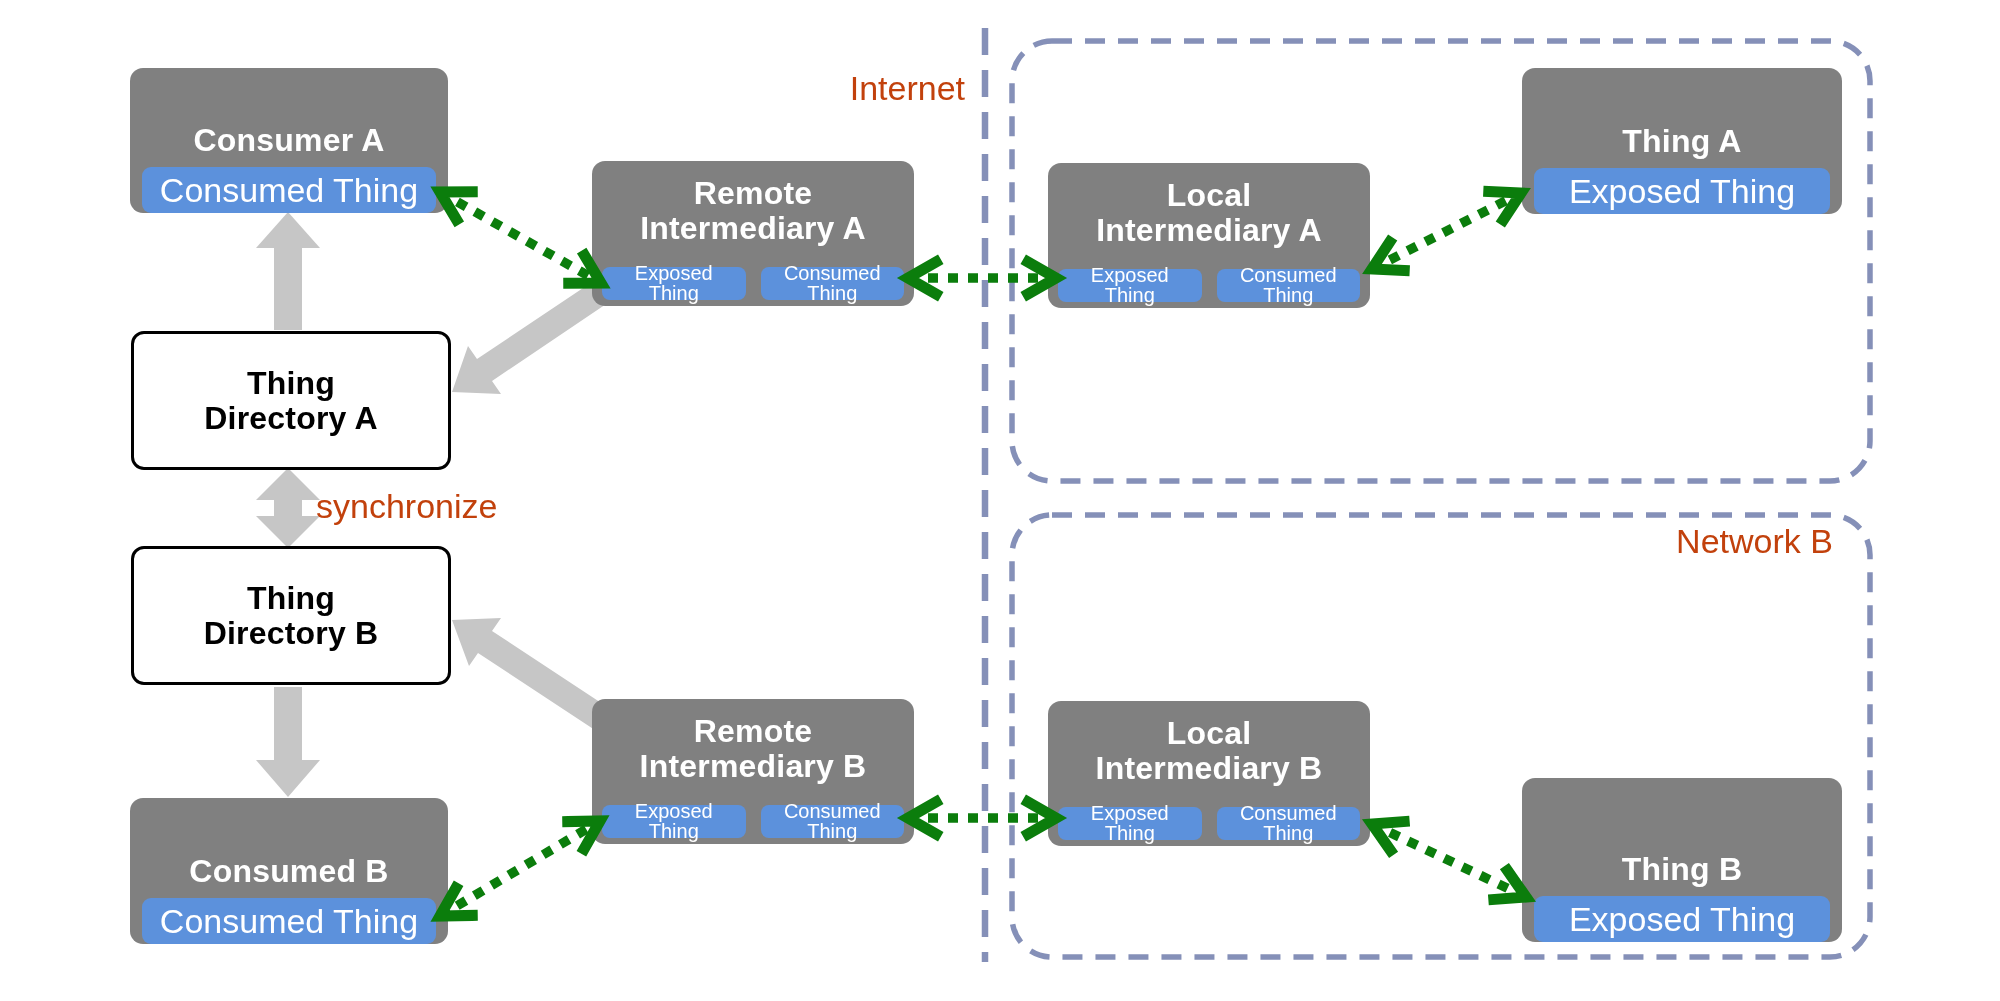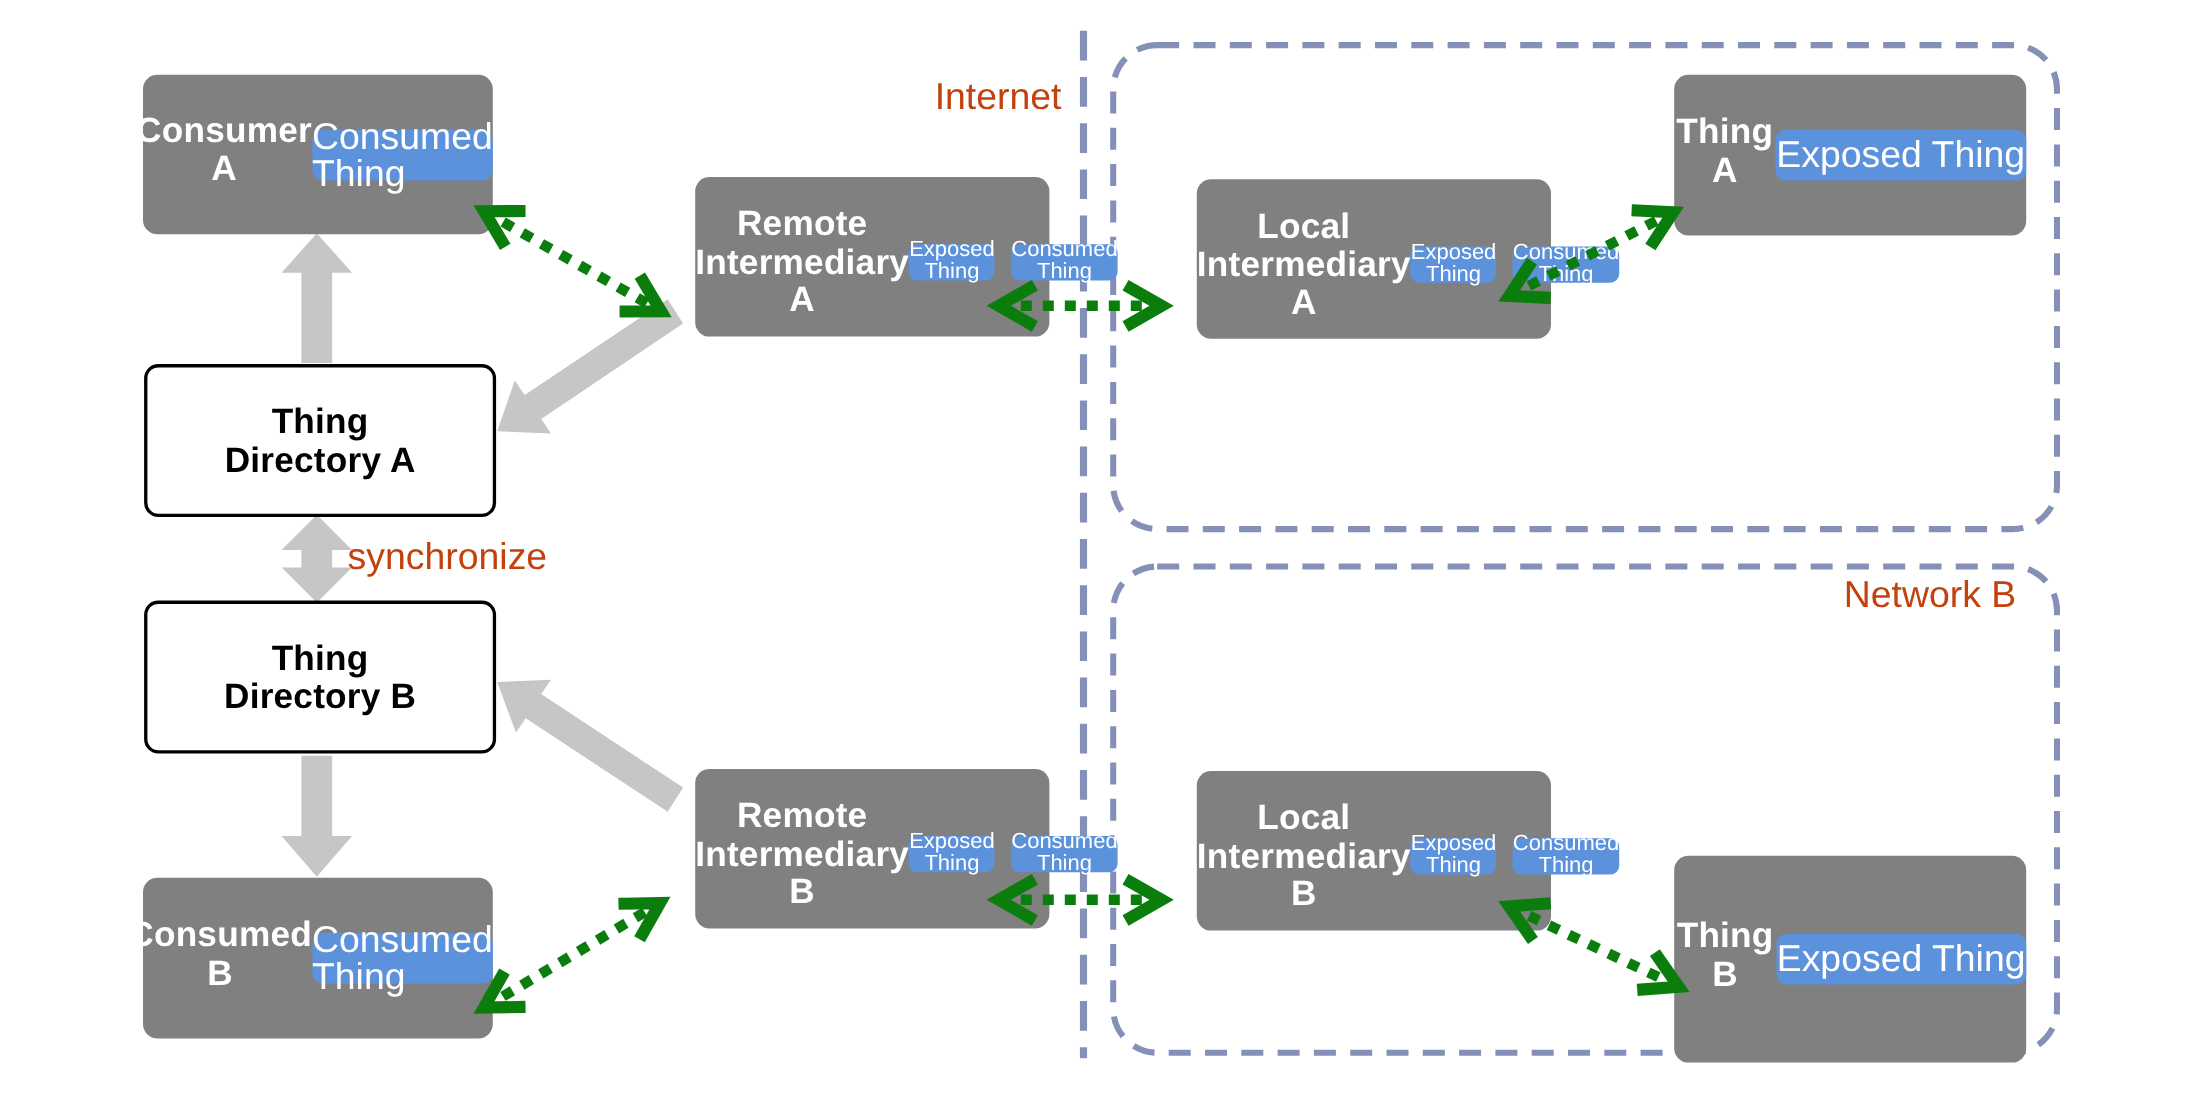--- a/index.html
+++ b/index.html
@@ -6,39 +6,39 @@
   #canvas{
     position:relative;width:2000px;height:1001px;background:#ffffff;overflow:hidden;
     font-family:"Liberation Sans","DejaVu Sans",sans-serif;
   }
   .layer{position:absolute;left:0;top:0;width:2000px;height:1001px;}
   #bg{z-index:0;}
   #fg{z-index:3;pointer-events:none;}
 
   .node{
     position:absolute;z-index:1;border-radius:13px;box-sizing:border-box;
-    display:flex;flex-direction:row;align-items:center;justify-content:flex-end;
+    display:flex;flex-direction:column;align-items:center;justify-content:flex-end;
   }
   .gray{background:#808080;color:#ffffff;}
   .title{
     font-weight:bold;font-size:32px;line-height:1.08;text-align:center;
     white-space:pre-line;letter-spacing:0.2px;
   }
   .endnode .title{margin-bottom:9px;}
   .bar{
     background:#5c91dc;color:#ffffff;border-radius:9px;
     width:calc(100% - 24px);height:46px;margin-bottom:0px;
     display:flex;align-items:center;justify-content:center;
     font-size:34px;font-weight:400;line-height:1;
   }
   .dir{
     background:#ffffff;border:3.5px solid #000000;color:#000000;
     justify-content:center;border-radius:13px;
   }
-  .inter{justify-content:space-between;padding-top:15px;padding-bottom:6px;margin-left:40px;}
+  .inter{justify-content:space-between;padding-top:15px;padding-bottom:6px;}
   .subrow{display:flex;gap:15px;width:calc(100% - 20px);}
   .sub{
     flex:1;background:#5c91dc;color:#ffffff;border-radius:8px;height:33px;
     display:flex;align-items:center;justify-content:center;
     font-size:20px;line-height:0.98;text-align:center;white-space:pre-line;
   }
   .label{
     position:absolute;z-index:1;color:#c2410c;font-size:34px;line-height:1.05;
     white-space:nowrap;
   }
@@ -122,21 +122,21 @@
     <div class="title">Local
 Intermediary B</div>
     <div class="subrow">
       <div class="sub">Exposed
 Thing</div>
       <div class="sub">Consumed
 Thing</div>
     </div>
   </div>
 
-  <div class="node gray endnode" style="left:1522px;top:778px;width:320px;height:188px">
+  <div class="node gray endnode" style="left:1522px;top:778px;width:320px;height:164px">
     <div class="title">Thing B</div>
     <div class="bar">Exposed Thing</div>
   </div>
 
   <div class="label" style="left:770px;top:71px;width:195px;text-align:right">Internet</div>
   <div class="label" style="left:1637px;top:524px;width:235px;text-align:center">Network B</div>
   <div class="label" style="left:316px;top:489px">synchronize</div>
 
   <svg id="fg" class="layer" viewBox="0 0 2000 1001">
     <defs>

